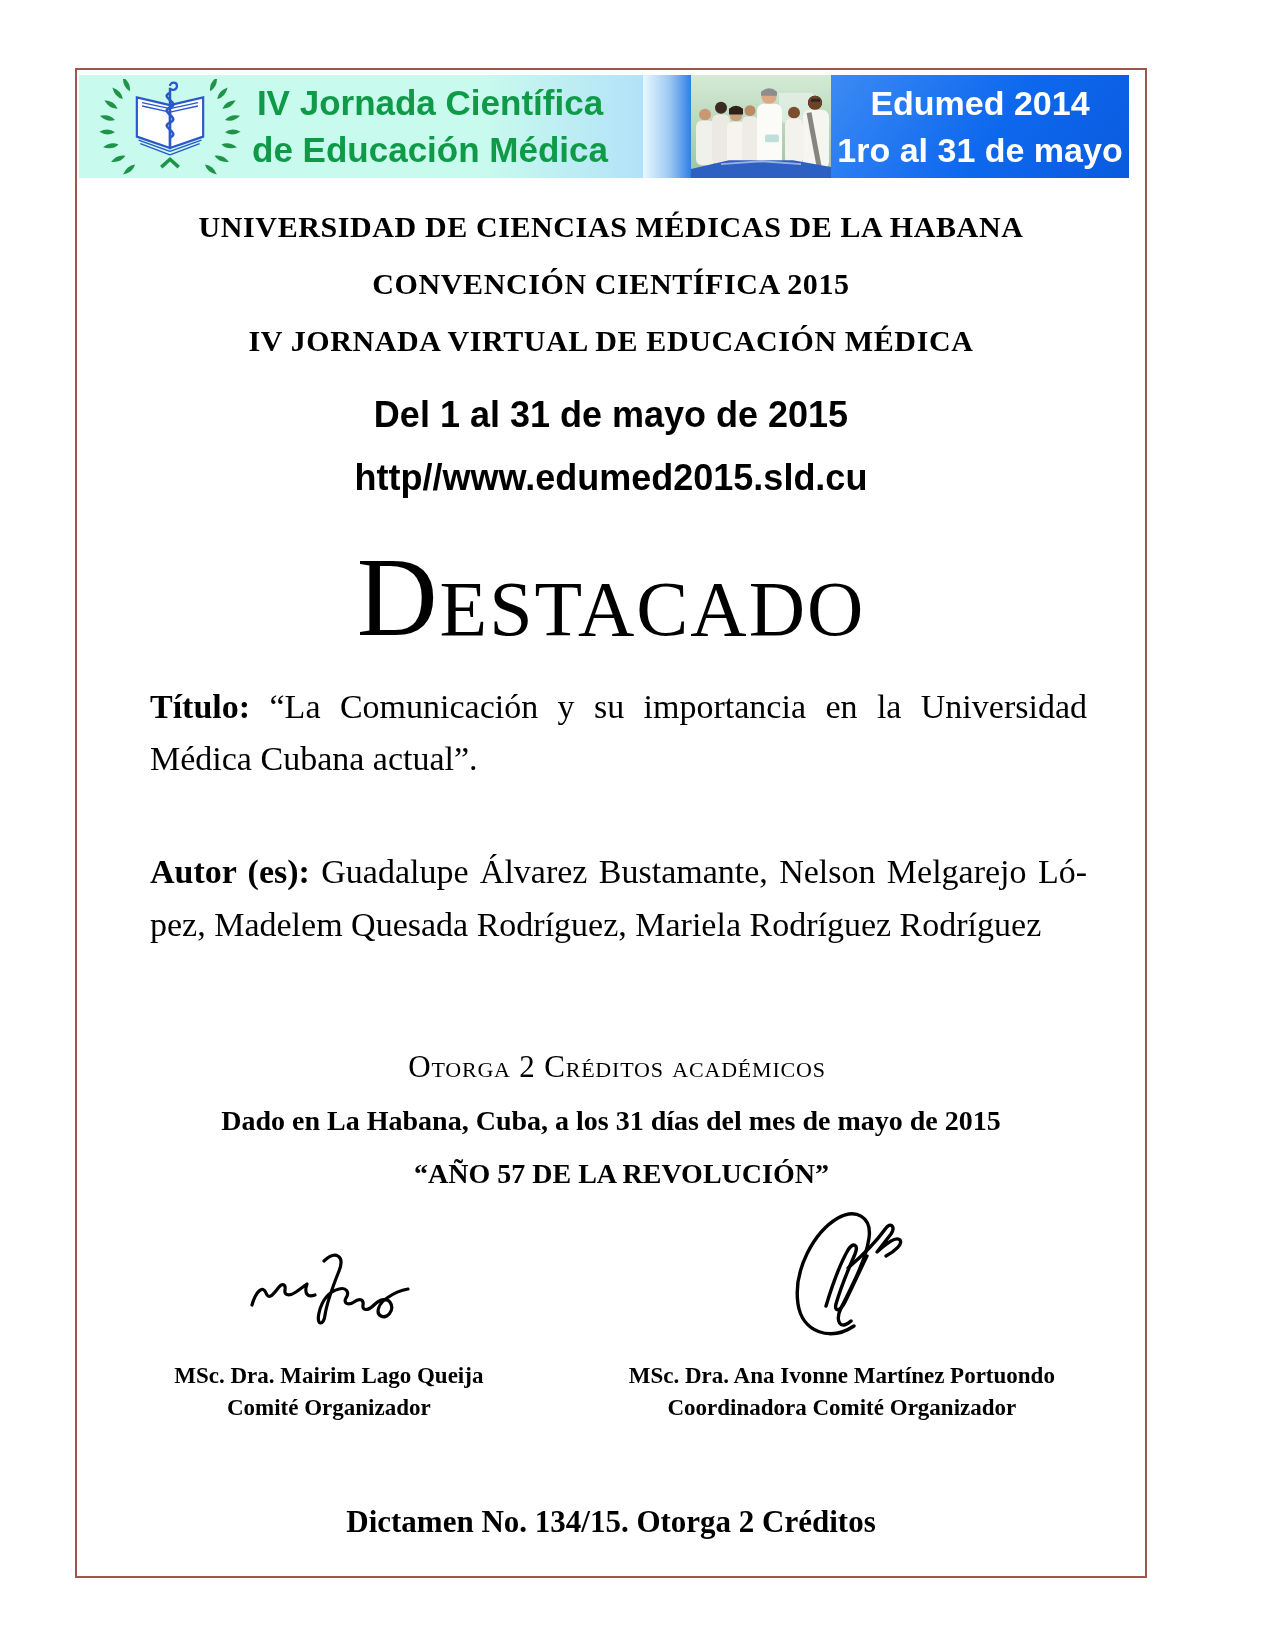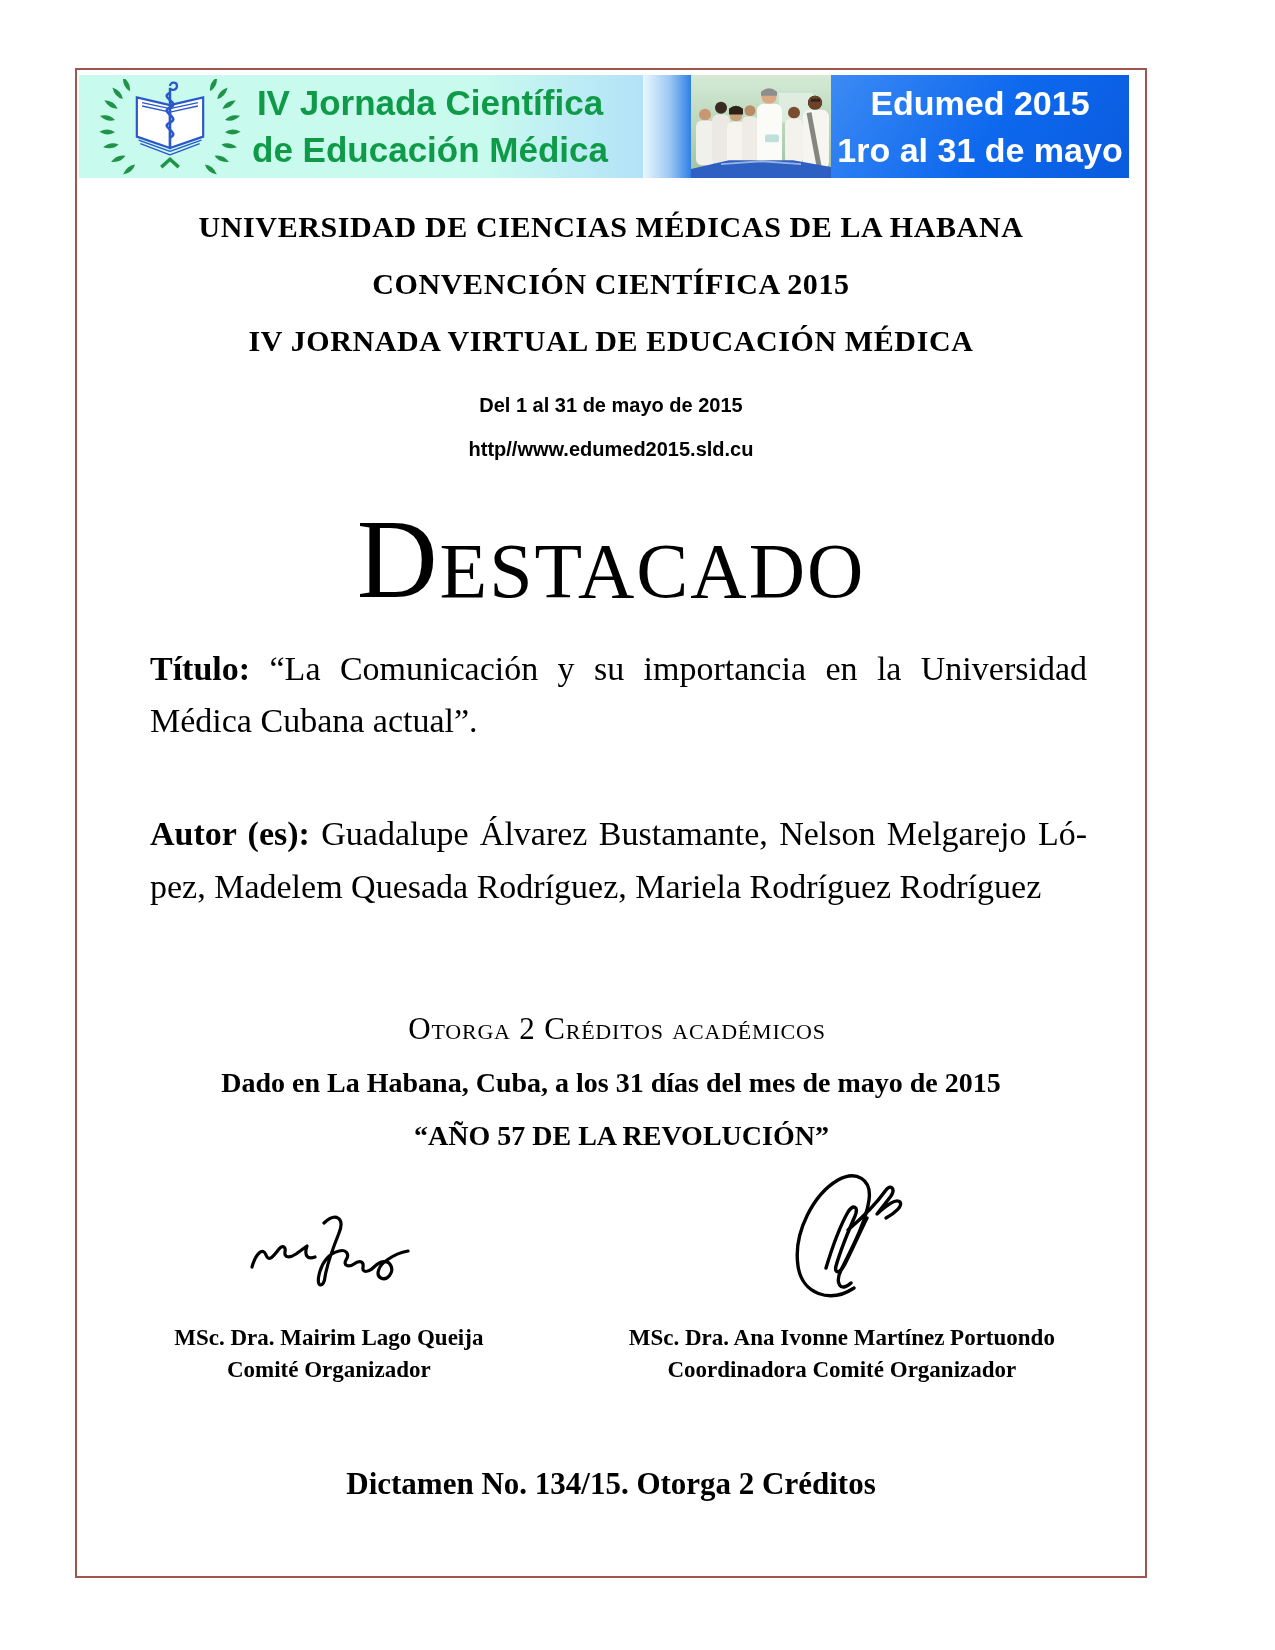--- a/index.html
+++ b/index.html
@@ -38,21 +38,21 @@
     background:linear-gradient(125deg,#3c8af4 0%,#0d68ee 55%,#0a5bdd 100%);
     font-family:"Liberation Sans", sans-serif; font-weight:bold;
     font-size:34px; line-height:1.38; color:#ffffff;
   }
   
   .main-headings { text-align:center; margin-top:32px; }
   .main-heading {
     font-weight:bold; font-size:30px; letter-spacing:0.6px; margin-bottom:23px;
   }
   .date-lines { text-align:center; margin-top:36px;
-    font-family:"Liberation Sans", sans-serif; font-weight:bold; font-size:20px; }
+    font-family:"Liberation Sans", sans-serif; font-weight:bold; font-size:36px; }
   .date-lines div { margin-bottom:21px; }
   
   .award-heading {
     text-align:center; margin-top:40px;
     font-variant:small-caps; font-size:112px; line-height:1.05; letter-spacing:2px;
   }
   .para { margin:24px 58px 0 73px; font-size:34px; line-height:1.55; }
   .para .line.justified { text-align:justify; text-align-last:justify; }
   .para .lbl { font-weight:bold; }
   .para.authors { margin-top:60px; }
@@ -158,21 +158,21 @@
         <rect x="120" y="24" width="9" height="3" fill="#222" opacity="0.8"></rect>
         <rect x="112" y="35" width="26" height="60" rx="7" fill="#f6f5f0"></rect>
         <path d="M118,38 L128,92" stroke="#6b6b66" stroke-width="5" opacity="0.8"></path>
 
         <path d="M0,104 L0,95 L38,86 L102,86 L140,93 L140,104 Z" fill="#2e5fc2"></path>
         <path d="M30,90 L70,87 L110,90" stroke="#dfe6f4" stroke-width="2" fill="none" opacity="0.6"></path>
       </svg>
     </div>
 
     <div class="banner-badge">
-      <div>Edumed 2015</div>
+      <div>Edumed 2014</div>
       <div>1ro al 31 de mayo</div>
     </div>
   </div>
 
   <div class="main-headings">
     <div class="main-heading">UNIVERSIDAD DE CIENCIAS MÉDICAS DE LA HABANA</div>
     <div class="main-heading">CONVENCIÓN CIENTÍFICA 2015</div>
     <div class="main-heading">IV JORNADA VIRTUAL DE EDUCACIÓN MÉDICA</div>
   </div>
 

